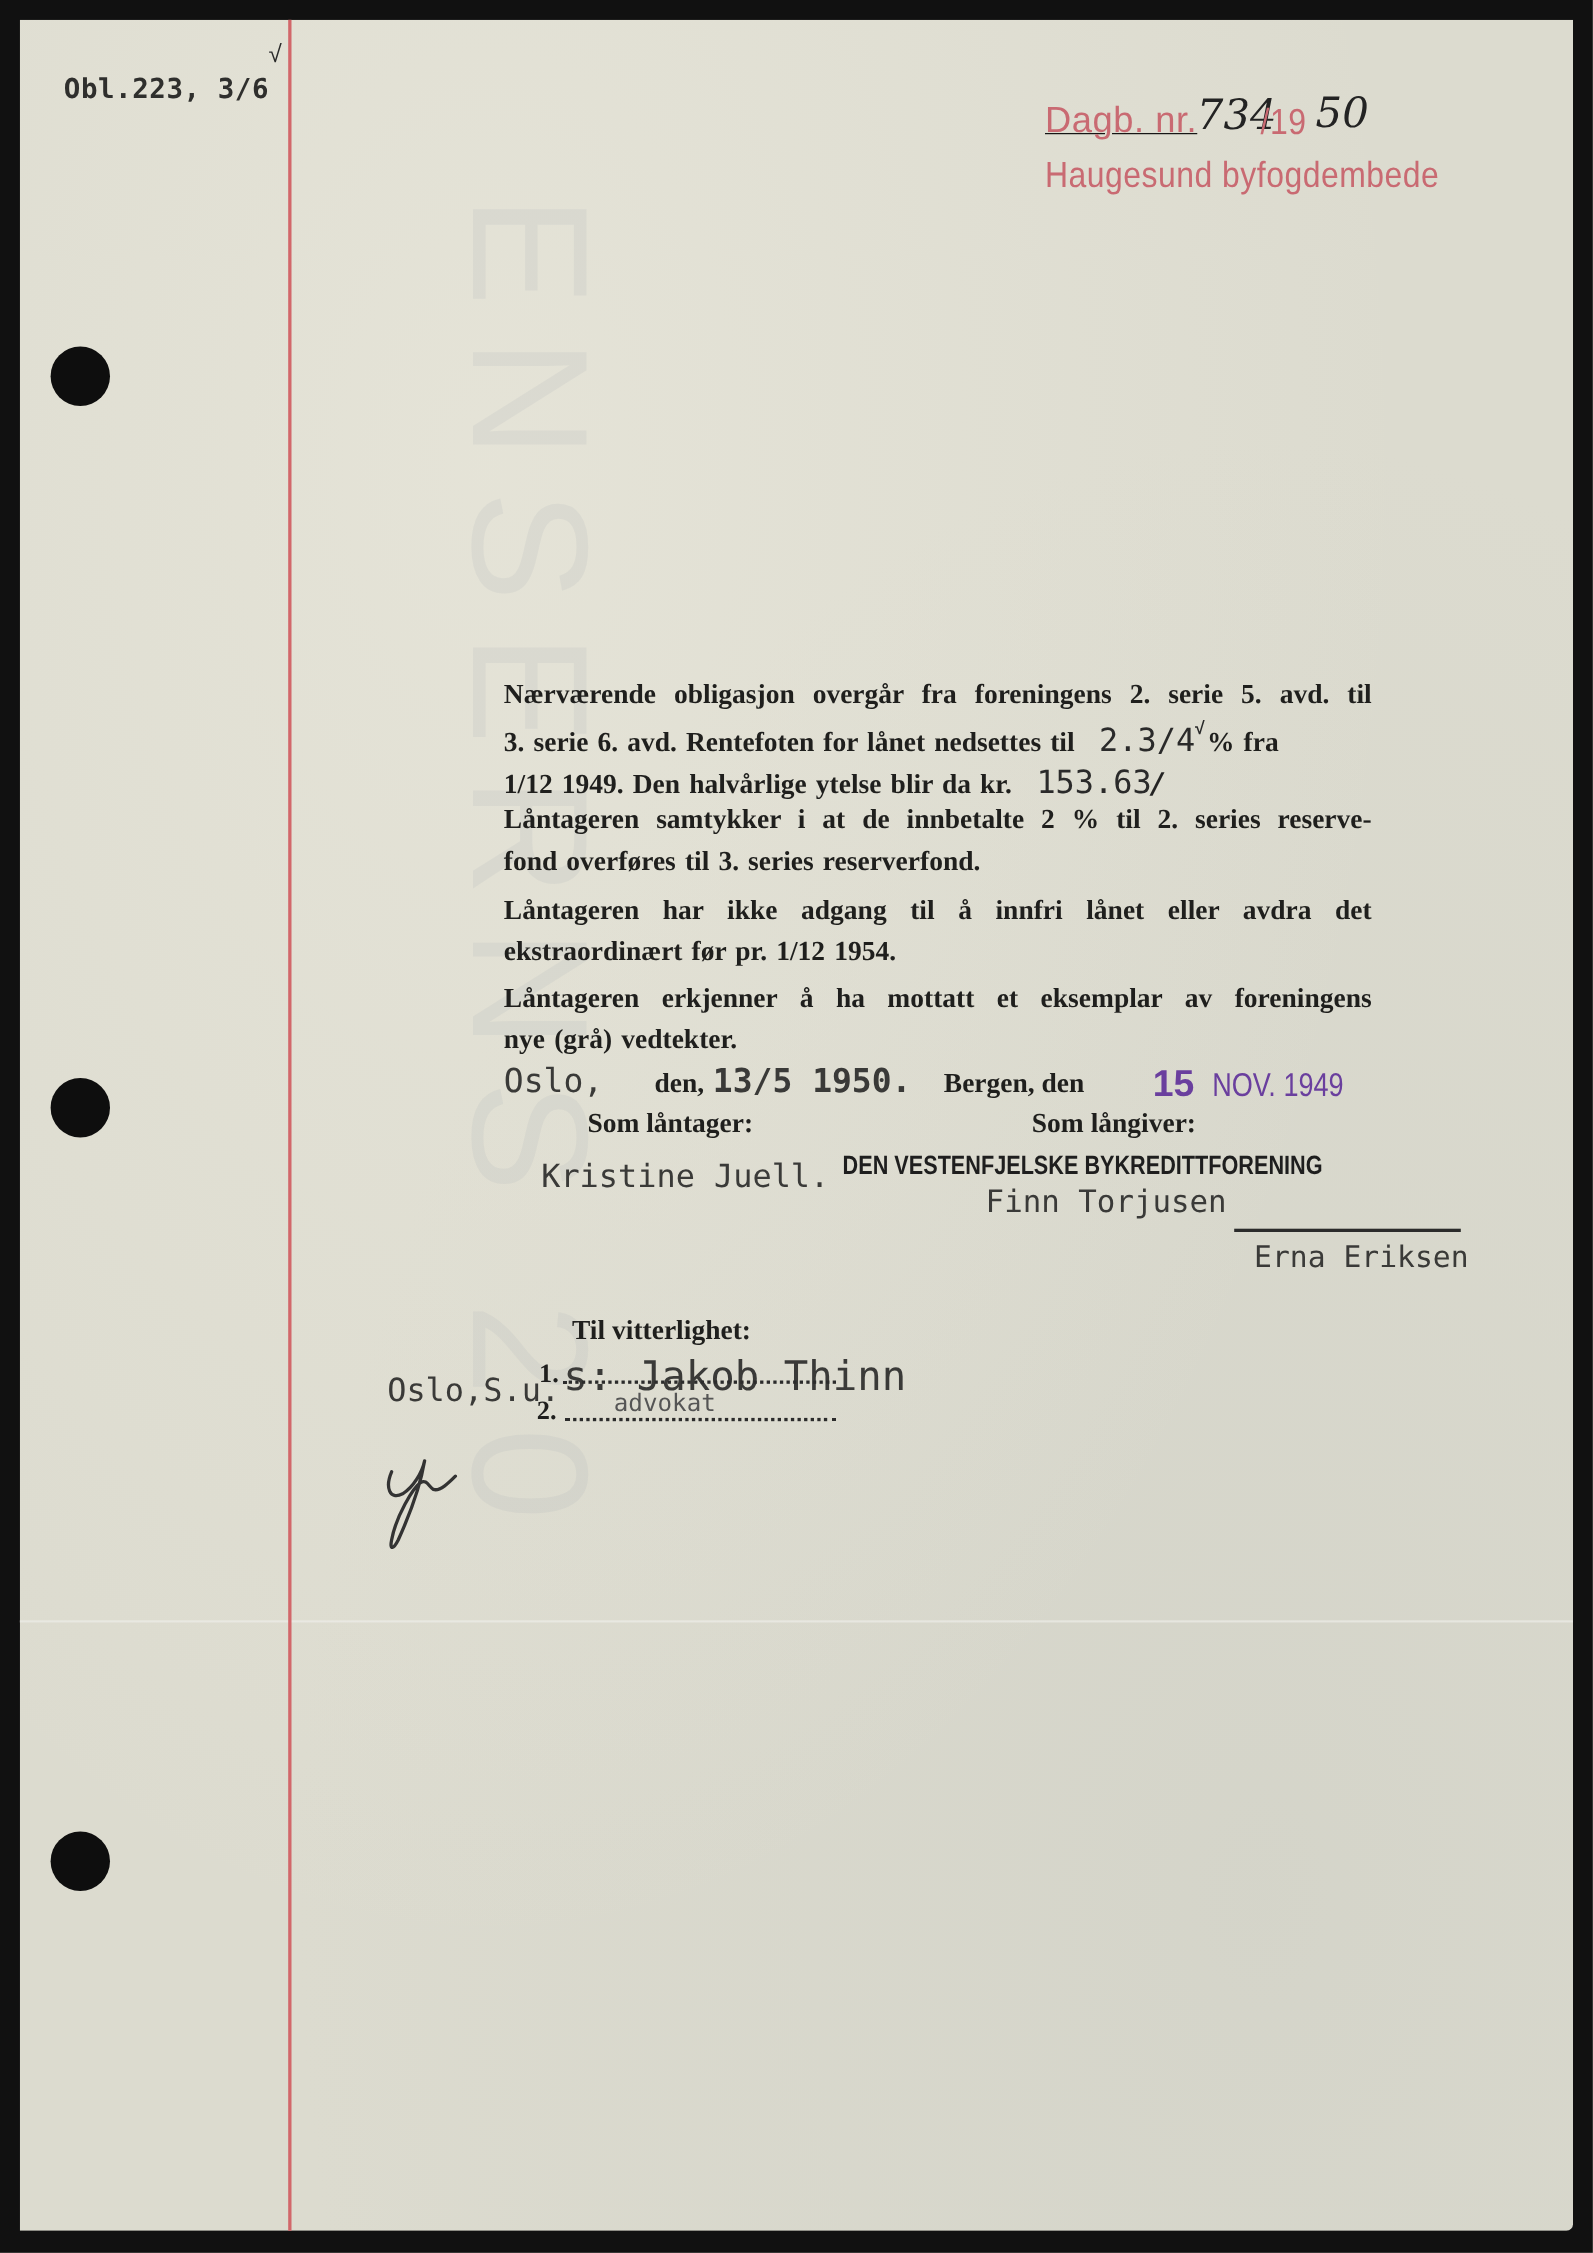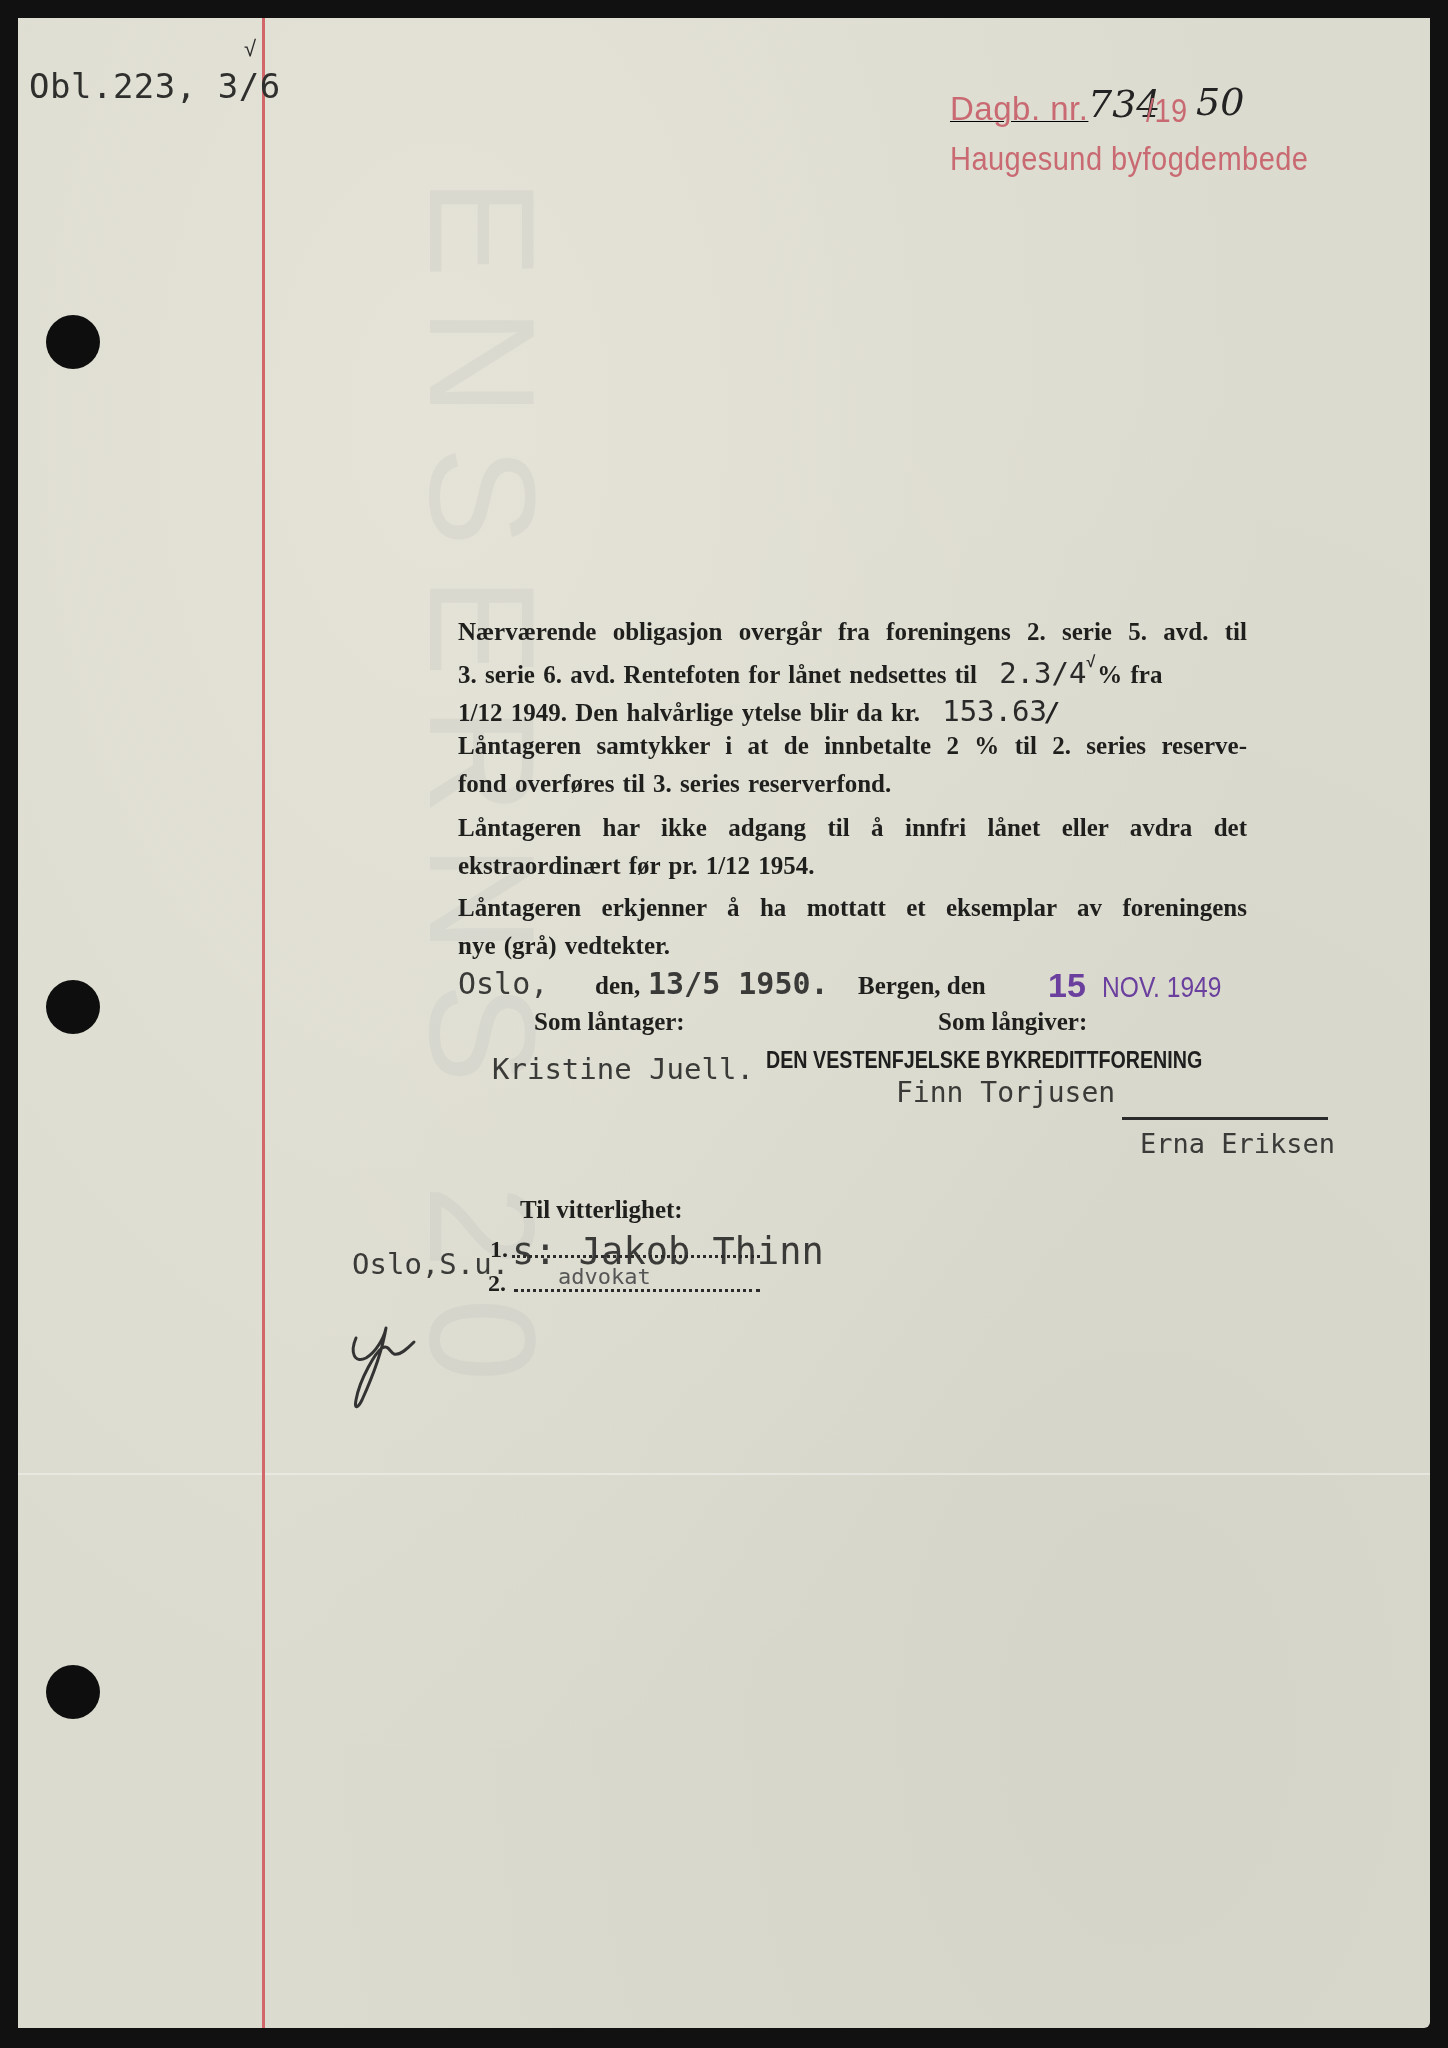--- a/index.html
+++ b/index.html
@@ -20,21 +20,21 @@
     background: #d2676a;
   }
   .hole {
     position: absolute; width: 54px; height: 54px; border-radius: 50%;
     background: #0e0e0e; left: 28px;
   }
   .abs { position: absolute; white-space: nowrap; }
   .typed { font-family: "DejaVu Sans Mono", "Liberation Mono", monospace; color: #3a3a38; }
   .printed { font-family: "Liberation Serif", "DejaVu Serif", serif; color: #1f1f1d; }
   .bold { font-weight: bold; }
-  .ref-note { left: 11px; top: 48px; font-size: 34px; letter-spacing: 0.5px; color: #2f2f2d; }
+  .ref-note { left: 40px; top: 48px; font-size: 25px; letter-spacing: 0.5px; color: #2f2f2d; font-weight: bold; }
   .check { font-family: "Liberation Sans", sans-serif; font-size: 22px; color: #2a2a2a; }
 
   .stamp-red { font-family: "Liberation Sans", sans-serif; color: #c96a72; font-size: 33px; transform: scaleX(0.88); transform-origin: left; letter-spacing: 0.5px; }
   .hand { font-family: "DejaVu Serif", serif; font-style: italic; color: #232323; font-size: 36px; }
 
   .body-line { left: 440px; font-size: 25px; font-weight: bold; word-spacing: 2px; }
   .just { width: 789px; text-align: justify; text-align-last: justify; }
   .typed-inline { font-family: "DejaVu Sans Mono", "Liberation Mono", monospace; font-weight: normal; font-size: 29px; color: #2a2a2a; }
 
   .stamp-purple { font-family: "Liberation Sans", sans-serif; color: #6a3f9e; }

